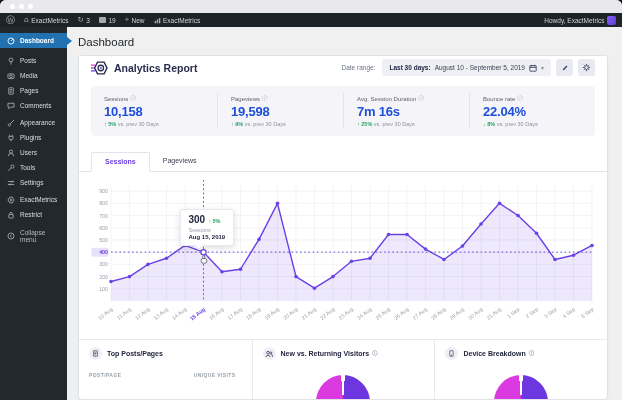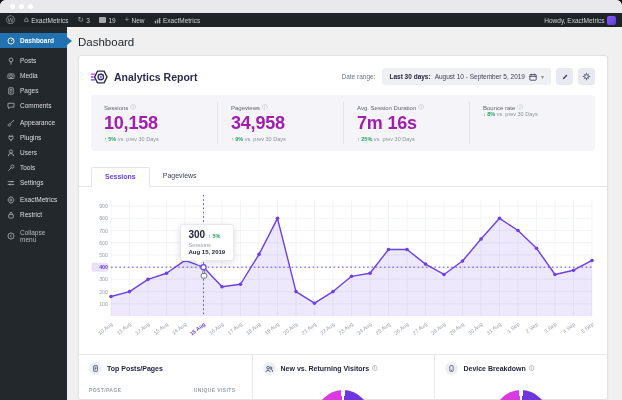--- a/index.html
+++ b/index.html
@@ -25,35 +25,35 @@
   .sb-item.active .sb-ic{color:#fff}
   .sb-item.active .sb-caret{position:absolute;right:-5px;top:50%;margin-top:-4px;width:0;height:0;
     border-top:4px solid transparent;border-bottom:4px solid transparent;border-left:5px solid #2271b1}
   .sb-gap{height:5px}
   .sb-item.collapse{margin-top:3px;color:#b6babe}
   .content{flex:1;background:#f0f0f1;padding:0 14px 0 11px;overflow:hidden}
   .page-title{font-size:11.5px;font-weight:500;color:#1d2327;padding-top:9px;margin-bottom:7px}
   
   .card{background:#fff;border:1px solid #e0e2e6;border-radius:3px;box-shadow:0 1px 2px rgba(0,0,0,.05);
     display:flex;flex-direction:column;height:345px}
-  .card-head{display:flex;align-items:center;padding:12px 12px 8px;gap:6px}
+  .card-head{display:flex;align-items:center;padding:3px 12px 8px;gap:6px}
   .report-title{font-size:10.5px;font-weight:bold;color:#2a2c4c}
   .head-right{margin-left:auto;display:flex;align-items:center;gap:5px}
   .dr-label{font-size:6.5px;color:#6b7280;margin-right:2px}
   .dr-pill{background:#eef0f4;border-radius:3px;height:17px;display:flex;align-items:center;gap:4px;padding:0 7px;font-size:6.5px;color:#3c4254;cursor:pointer}
   .dr-bold{font-weight:bold;color:#23263f}
   .dr-caret{color:#8a8f9a;font-size:6px}
   .icon-btn{width:17px;height:17px;background:#e9eaf1;border:none;border-radius:3px;display:flex;align-items:center;justify-content:center;cursor:pointer}
   
   .stats{margin:2px 12px 9px;background:#f5f5f9;border-radius:4px;display:grid;grid-template-columns:1fr 1fr 1fr 1fr;padding:7px 0}
   .stat{padding:2px 13px;border-left:1px solid #e3e4ee}
   .stat:first-child{border-left:none}
   .stat-label{font-size:6px;color:#5c6270;display:flex;align-items:center;gap:2px}
   .info{color:#9aa0ac;font-size:5.5px;cursor:pointer;font-family:"DejaVu Sans",sans-serif}
-  .stat-value{font-size:18px;font-weight:bold;color:#a21caf;margin:2px 0 2px;letter-spacing:-.2px}
+  .stat-value{font-size:13px;font-weight:bold;color:#1d4ed8;margin:2px 0 2px;letter-spacing:-.2px}
   .stat-delta{font-size:5.5px;color:#8c919d}
   .green{color:#26a065;font-weight:bold}
   
   .tabs{display:flex;border-bottom:1px solid #e3e5e9;padding-left:12px;margin-top:7px}
   .tab{font-size:7px;color:#3d4350;padding:5px 13px 6px;cursor:pointer}
   .tab.active{border:1px solid #e3e5e9;border-bottom:1px solid #fff;border-radius:2px 2px 0 0;margin-bottom:-1px;
     color:#6c40e6;font-weight:bold;background:#fff}
   
   .chart-area{padding:5px 12px 0;position:relative}
   .chart-wrap{position:relative}
@@ -316,36 +316,37 @@
                 <span class="info">ⓘ</span>
               </div>
             <div class="stat-value">10,158</div>
             <div class="stat-delta"><span class="green"><span>↑</span> <span>5%</span></span> <span>vs. prev 30 Days</span></div>
           </div>
           <div class="stat">
             <div class="stat-label">
                 <span>Pageviews</span>
                 <span class="info">ⓘ</span>
               </div>
-            <div class="stat-value">34,958</div>
+            <div class="stat-value">19,598</div>
             <div class="stat-delta"><span class="green"><span>↑</span> <span>9%</span></span> <span>vs. prev 30 Days</span></div>
           </div>
           <div class="stat">
             <div class="stat-label">
                 <span>Avg. Session Duration</span>
                 <span class="info">ⓘ</span>
               </div>
             <div class="stat-value">7m 16s</div>
             <div class="stat-delta"><span class="green"><span>↑</span> <span>25%</span></span> <span>vs. prev 30 Days</span></div>
           </div>
           <div class="stat">
             <div class="stat-label">
                 <span>Bounce rate</span>
                 <span class="info">ⓘ</span>
               </div>
+            <div class="stat-value">22.04%</div>
             <div class="stat-delta"><span class="green"><span>↓</span> <span>8%</span></span> <span>vs. prev 30 Days</span></div>
           </div>
         </div>
 
         <div class="tabs">
           <div class="tab active">Sessions</div>
           <div class="tab">Pageviews</div>
         </div>
 
         <div class="chart-area">

